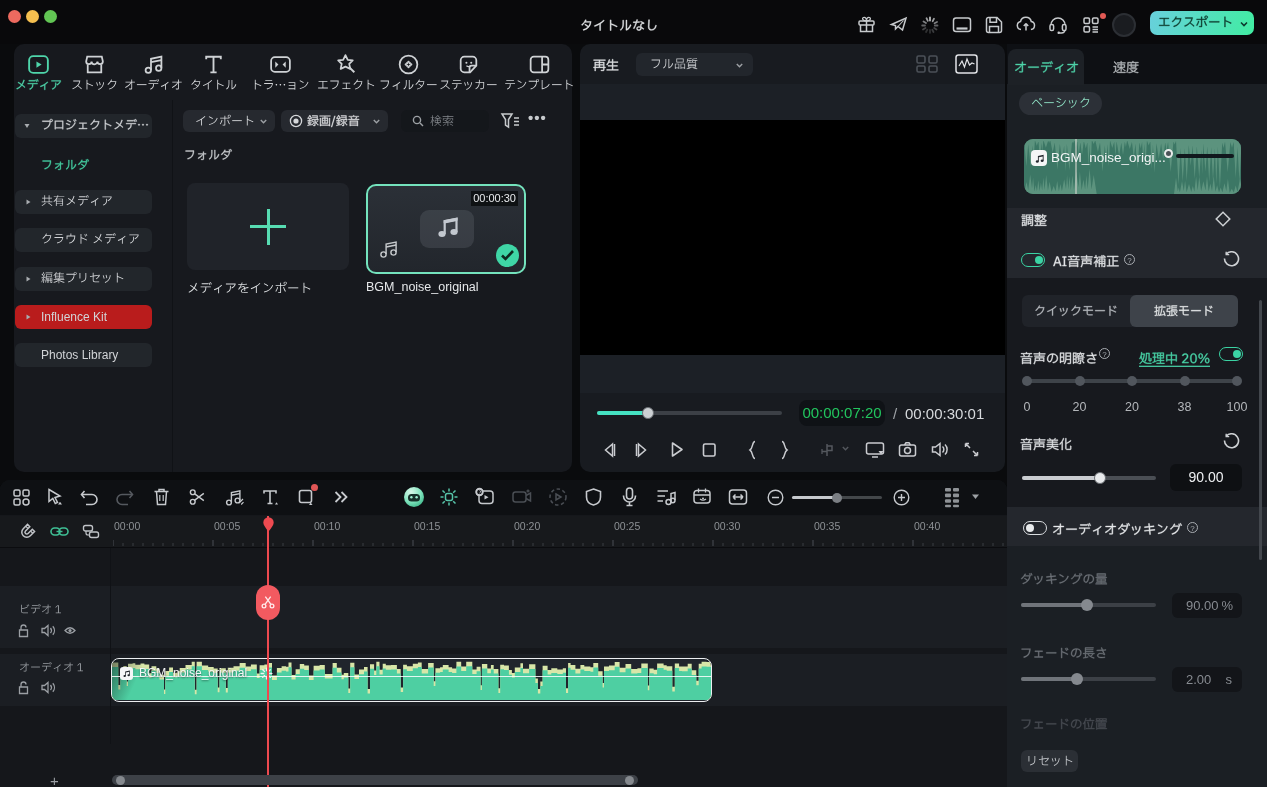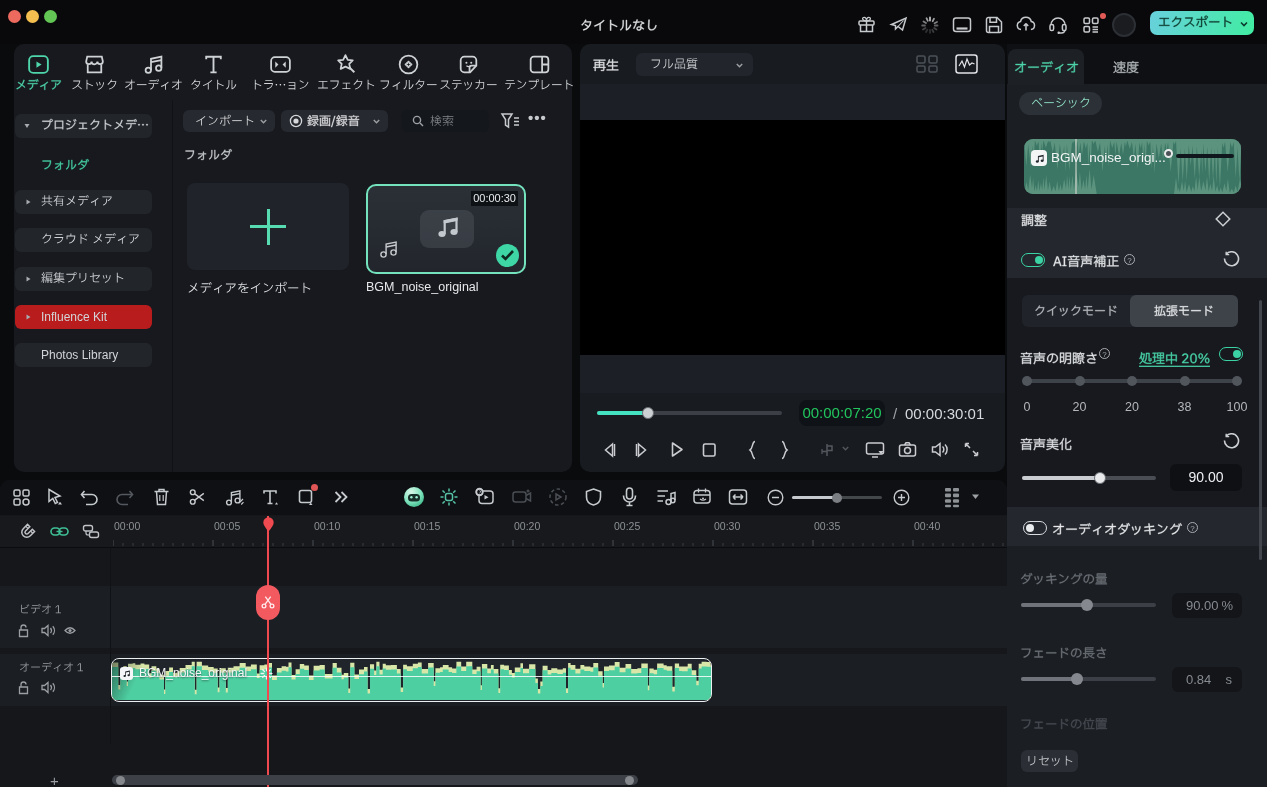--- a/index.html
+++ b/index.html
@@ -1180,21 +1180,21 @@
           </g>
           <g transform="translate(6000,0)">
             <path d="M252 172Q252 102 316 71Q380 40 522 40Q586 40 658 47Q730 54 785 65L795 -1Q739 -12 662 -20Q586 -27 515 -27Q343 -27 262 22Q180 71 180 173Q180 264 250 316Q319 369 439 369Q526 369 591 345Q656 321 714 268L719 272Q645 396 578 555Q411 543 143 543V611Q390 611 550 621Q518 700 487 791L555 809Q580 733 622 627Q735 635 872 656L880 588Q765 571 650 560Q724 394 811 248L754 210Q627 303 449 303Q354 303 303 269Q252 235 252 172Z"></path>
           </g>
         </g>
       </svg>
     </div>
   <div class="a" style="left:14px;top:633px;width:135px;height:4px;border-radius:2px;background:#3c4046"></div>
   <div class="a" style="left:14px;top:633px;width:56px;height:4px;border-radius:2px;background:#70747a"></div>
   <div class="a" style="left:64px;top:629px;width:12px;height:12px;border-radius:50%;background:#85898f"></div>
-  <div class="a" style="left:165px;top:623px;width:70px;height:25px;background:#131519;border-radius:6px;color:#878b91;font-size:13px;line-height:25px"><span style="margin-left:14px">0.84</span><span style="position:absolute;right:10px">s</span></div>
+  <div class="a" style="left:165px;top:623px;width:70px;height:25px;background:#131519;border-radius:6px;color:#878b91;font-size:13px;line-height:25px"><span style="margin-left:14px">2.00</span><span style="position:absolute;right:10px">s</span></div>
   <div class="a" style="left:13px;top:673px;opacity:.75">
       <svg width="88" height="16" viewBox="0 0 88 16" style="overflow:visible">
         <g fill="#585c63" stroke="#585c63" stroke-width="30" transform="translate(0,11.6) scale(0.01250,-0.01250)">
           <g transform="translate(0,0)">
             <path d="M132 715H834Q830 515 776 372Q722 230 608 135Q495 40 313 -10L280 61Q442 106 542 183Q643 260 692 372Q742 485 753 643H132Z"></path>
           </g>
           <g transform="translate(1000,0)">
             <path d="M842 16H159V84H458V476H191V544H808V476H529V84H842Z"></path>
           </g>
           <g transform="translate(2000,0)">

